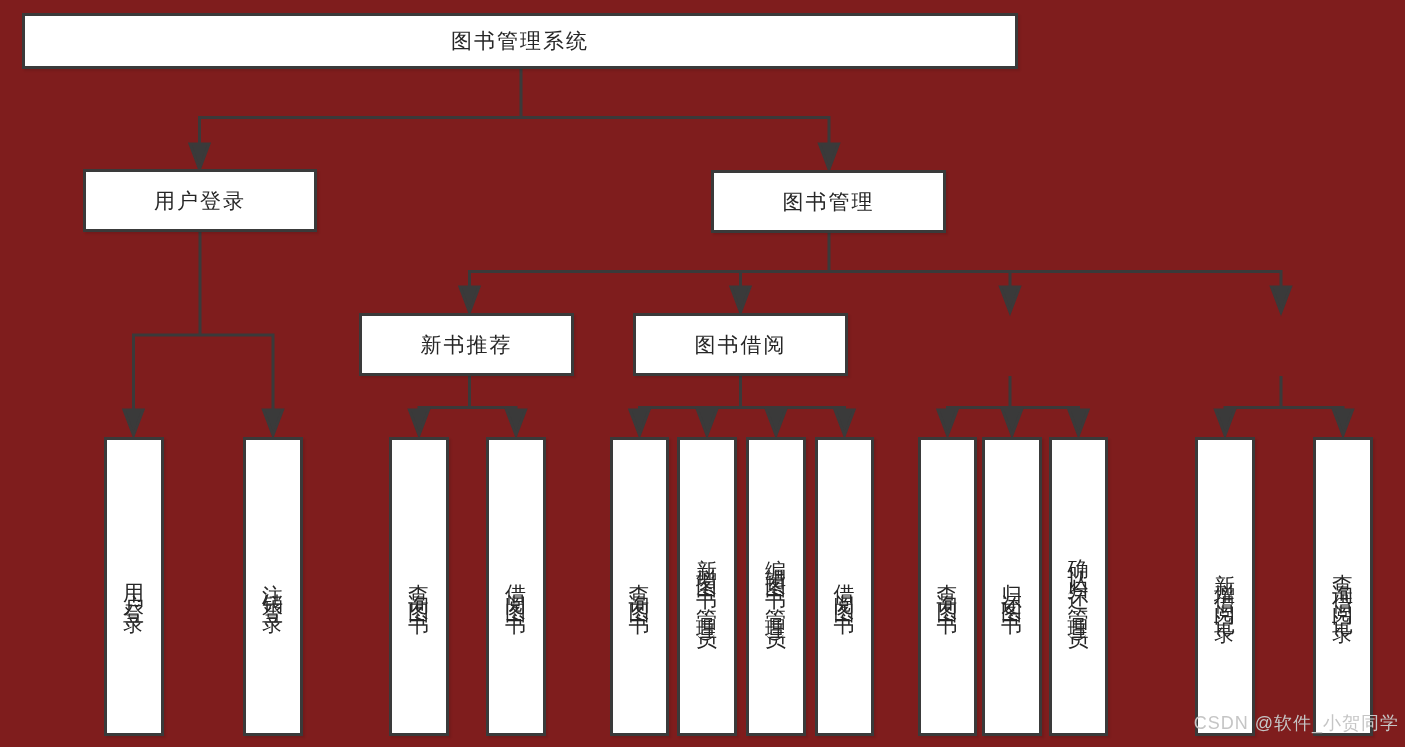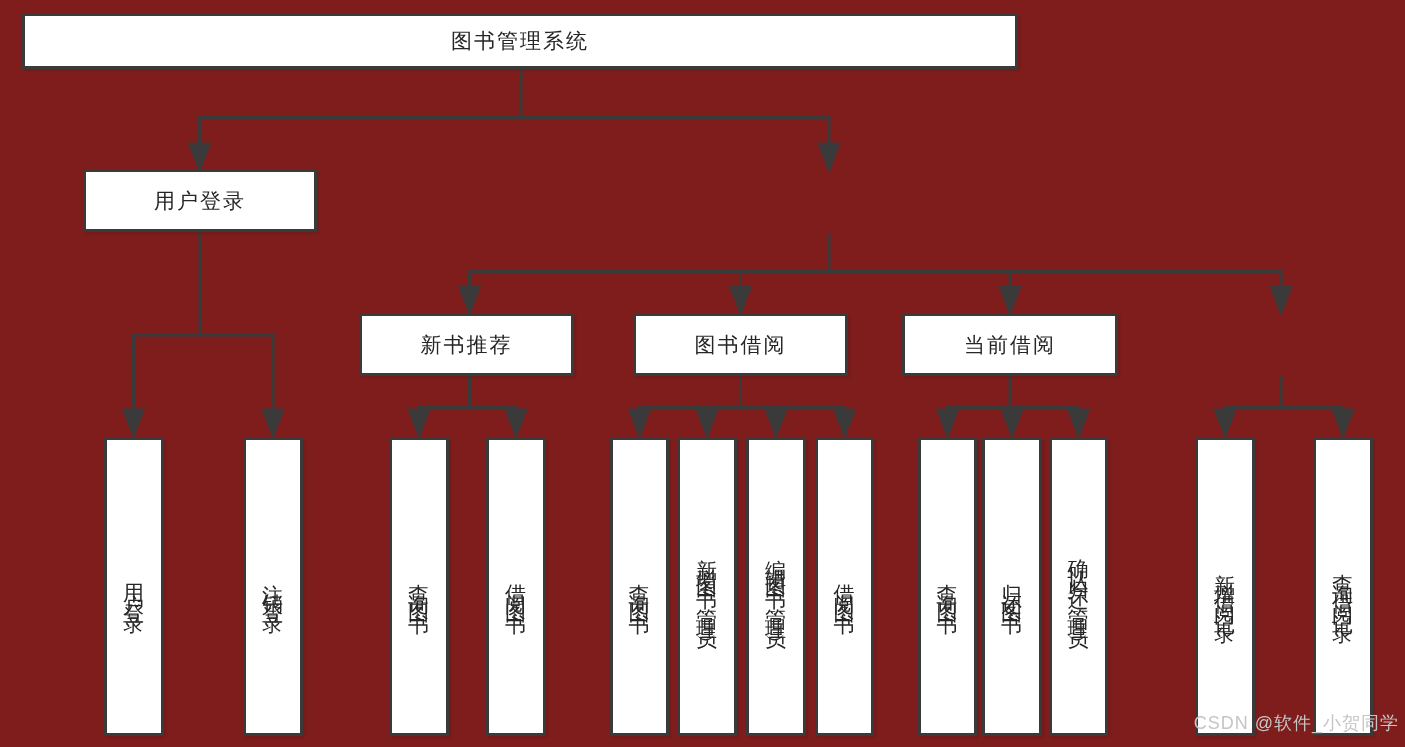--- a/index.html
+++ b/index.html
@@ -129,29 +129,29 @@
     </g>
   </svg>
 
   <div class="box h-box n-root">
     <span>图书管理系统</span>
   </div>
 
   <div class="box h-box n-login">
     <span>用户登录</span>
   </div>
+  <div class="box h-box n-mgmt">
+    <span>图书管理</span>
+  </div>
 
   <div class="box h-box n-g0">
     <span>新书推荐</span>
   </div>
   <div class="box h-box n-g1">
     <span>图书借阅</span>
-  </div>
-  <div class="box h-box n-g2">
-    <span>当前借阅</span>
   </div>
 
   <div class="box v-box leaf n-a1">
     <span>用户登录</span>
   </div>
   <div class="box v-box leaf n-a2">
     <span>注销登录</span>
   </div>
 
   <div class="box v-box leaf n-b1">

